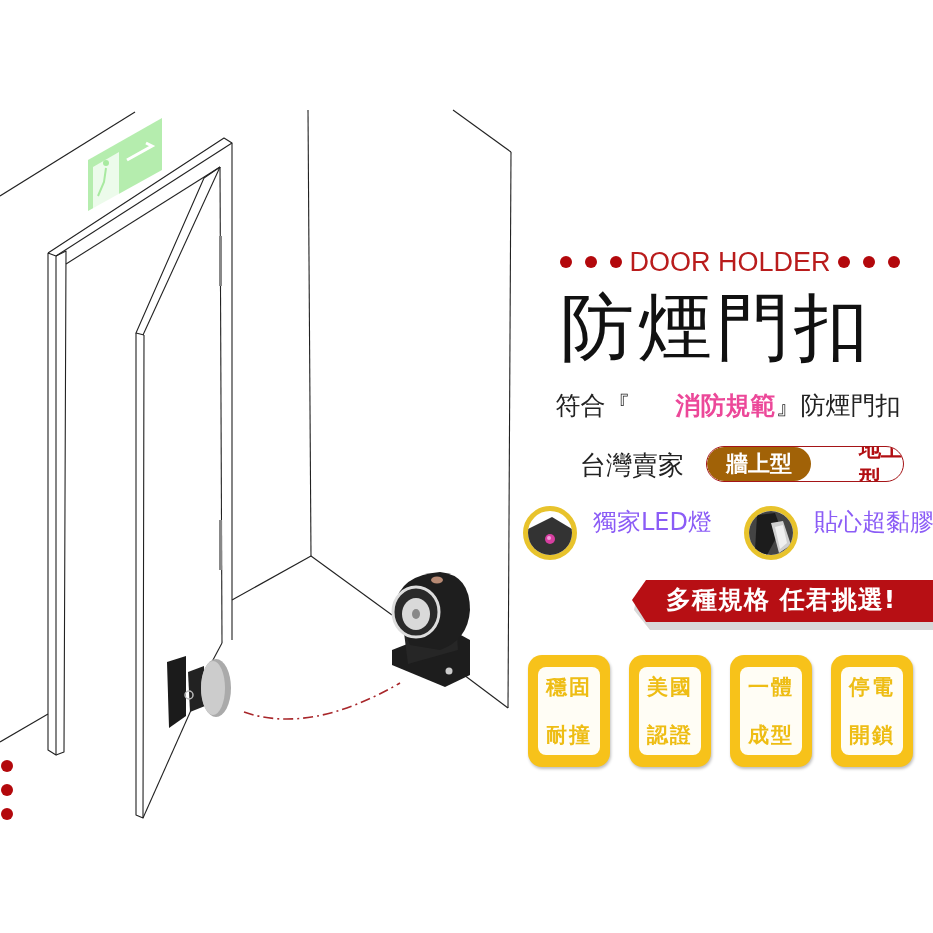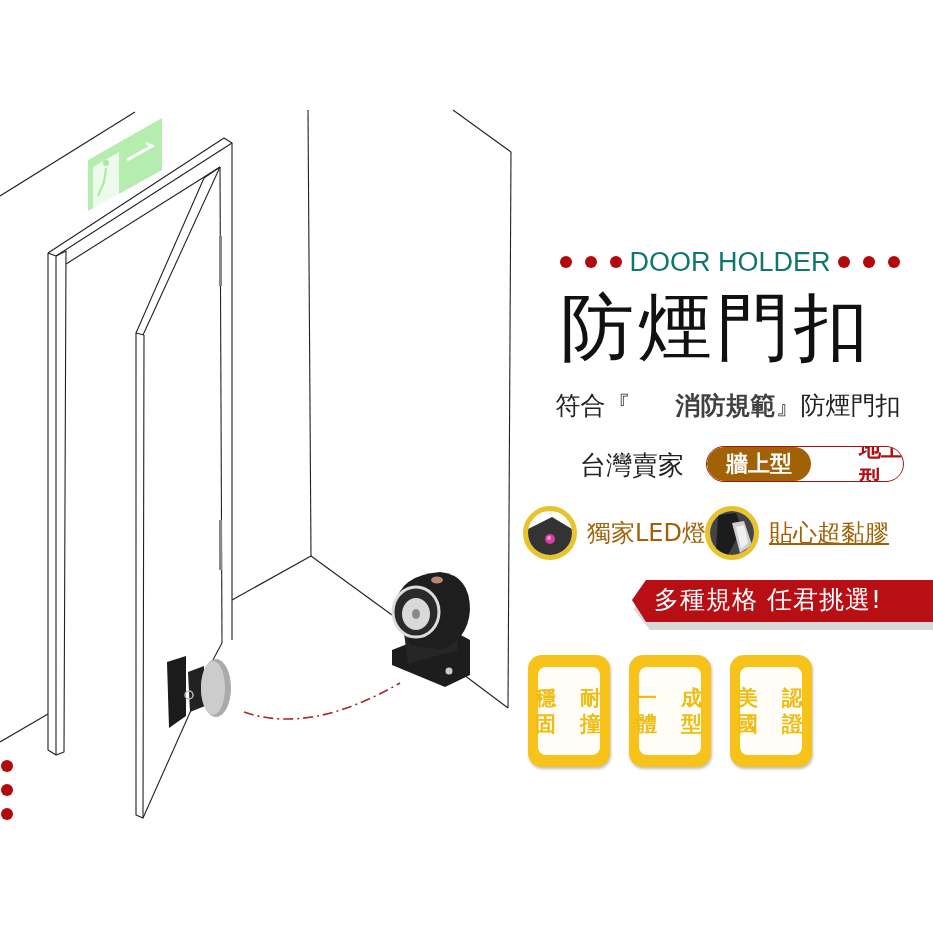--- a/index.html
+++ b/index.html
@@ -5,40 +5,40 @@
     html, body { margin: 0; padding: 0; background: #ffffff; }
     body { width: 933px; height: 933px; position: relative; overflow: hidden;
            font-family: "DejaVu Sans", "Liberation Sans", sans-serif; color: #111; }
     .abs { position: absolute; }
     #scene { position: absolute; left: 0; top: 0; width: 933px; height: 933px; }
 
     
     .headline { left: 560px; top: 244px; width: 340px; height: 36px; display: flex; align-items: center; justify-content: center; gap: 7px; }
     .dot { width: 12px; height: 12px; border-radius: 50%; background: #b3080c; display: inline-block; }
     .dots { display: flex; gap: 13px; }
-    .headline-text { font-family: "Liberation Sans", sans-serif; font-size: 27px; letter-spacing: 0px; color: #0f766e; white-space: nowrap; text-align: center; }
+    .headline-text { font-family: "Liberation Sans", sans-serif; font-size: 27px; letter-spacing: 0px; color: #b91c1c; white-space: nowrap; text-align: center; }
 
     .title { left: 560px; top: 282px; width: 340px; font-size: 74px; font-weight: 200; letter-spacing: 4px; line-height: 90px; color: #111; }
     .subtitle { left: 548px; top: 388px; width: 360px; text-align: center; font-size: 25px; line-height: 36px; color: #222; white-space: nowrap; }
-    .subtitle .hl { color: #404040; font-weight: bold; margin-left: 45px; }
+    .subtitle .hl { color: #ec4899; font-weight: bold; margin-left: 45px; }
 
     .seller { left: 580px; top: 448px; font-size: 26px; color: #222; white-space: nowrap; }
     .type-pill { left: 706px; top: 446px; width: 198px; height: 36px; border: 1.5px solid #a51417; border-radius: 18px; display: flex; overflow: hidden; box-sizing: border-box; }
     .type-pill .on { background: #a16207; color: #fff; font-weight: bold; font-size: 22px; display: flex; align-items: center; justify-content: center; width: 104px; border-radius: 18px; }
     .type-pill .off { color: #b20e12; font-weight: bold; font-size: 22px; display: flex; align-items: center; justify-content: center; flex: 1; margin-left: 48px; }
 
-    .feature { display: flex; align-items: center; gap: 10px; white-space: nowrap; font-size: 24px; color: #a16207; }
+    .feature { display: flex; align-items: flex-start; gap: 16px; white-space: nowrap; font-size: 24px; color: #8b5cf6; }
     .feat-icon { width: 54px; height: 54px; border-radius: 50%; border: 5px solid #e8c32c; box-sizing: border-box; overflow: hidden; position: relative; background: #fff; }
 
     .banner { left: 628px; top: 578px; width: 305px; height: 50px; }
-    .banner-text { position: absolute; left: 26px; top: 5px; font-size: 25px; font-weight: normal; color: #fff; white-space: nowrap; letter-spacing: 1px; }
+    .banner-text { position: absolute; left: 38px; top: 5px; font-size: 25px; font-weight: bold; color: #fff; white-space: nowrap; letter-spacing: 1px; }
 
     .badges { left: 528px; top: 655px; display: flex; gap: 19px; }
     .badge { width: 82px; height: 112px; background: #f7c21a; border-radius: 14px; box-shadow: 1px 2px 3px rgba(0,0,0,0.25); position: relative; }
-    .badge-inner { position: absolute; left: 10px; top: 12px; right: 10px; bottom: 12px; background: #fffdf5; border-radius: 8px; display: flex; flex-direction: row; align-items: center; justify-content: center; gap: 22px; }
+    .badge-inner { position: absolute; left: 10px; top: 12px; right: 10px; bottom: 12px; background: #fffdf5; border-radius: 8px; display: flex; flex-direction: column; align-items: center; justify-content: center; gap: 22px; }
     .badge-line { font-size: 21px; font-weight: bold; color: #eebd14; letter-spacing: 2px; line-height: 26px; }
 
     .side-dots { left: 1px; top: 760px; display: flex; flex-direction: column; gap: 12px; }
     .side-dots .dot { width: 12px; height: 12px; }
   </style>
 </head>
 <body>
 
 <svg id="scene" viewBox="0 0 933 933" width="933" height="933">
   <g fill="none" stroke="#222" stroke-width="1.1" stroke-linejoin="round">
@@ -130,21 +130,21 @@
 <div class="abs feature" style="left:523px; top:506px;">
   <span class="feat-icon">
     <svg width="44" height="44" viewBox="0 0 44 44">
       <polygon points="0,18 24,6 44,18 44,44 0,44" fill="#333"></polygon>
       <circle cx="22" cy="28" r="5" fill="#d63ea0"></circle>
       <circle cx="21" cy="27" r="2" fill="#f5a0dc"></circle>
     </svg>
   </span>
   <span>獨家LED燈</span>
 </div>
-<div class="abs feature" style="left:705px; top:506px;text-decoration:underline;">
+<div class="abs feature" style="left:744px; top:506px;">
   <span class="feat-icon">
     <svg width="44" height="44" viewBox="0 0 44 44">
       <rect width="44" height="44" fill="#444"></rect>
       <polygon points="8,4 26,2 32,18 18,44 6,40" fill="#1c1c1c"></polygon>
       <polygon points="22,12 34,10 42,34 30,42" fill="#cfcfcf"></polygon>
       <polygon points="26,16 34,14 38,32 31,38" fill="#f0f0f0"></polygon>
     </svg>
   </span>
   <span>貼心超黏膠</span>
 </div>
@@ -159,28 +159,34 @@
 
 <div class="abs badges">
   <div class="badge">
     <div class="badge-inner">
       <span class="badge-line">穩固</span>
       <span class="badge-line">耐撞</span>
     </div>
   </div>
   <div class="badge">
     <div class="badge-inner">
+      <span class="badge-line">美國</span>
+      <span class="badge-line">認證</span>
+    </div>
+  </div>
+  <div class="badge">
+    <div class="badge-inner">
       <span class="badge-line">一體</span>
       <span class="badge-line">成型</span>
     </div>
   </div>
   <div class="badge">
     <div class="badge-inner">
-      <span class="badge-line">美國</span>
-      <span class="badge-line">認證</span>
+      <span class="badge-line">停電</span>
+      <span class="badge-line">開鎖</span>
     </div>
   </div>
 </div>
 
 <div class="abs side-dots">
   <span class="dot"></span>
   <span class="dot"></span>
   <span class="dot"></span>
 </div>
 

